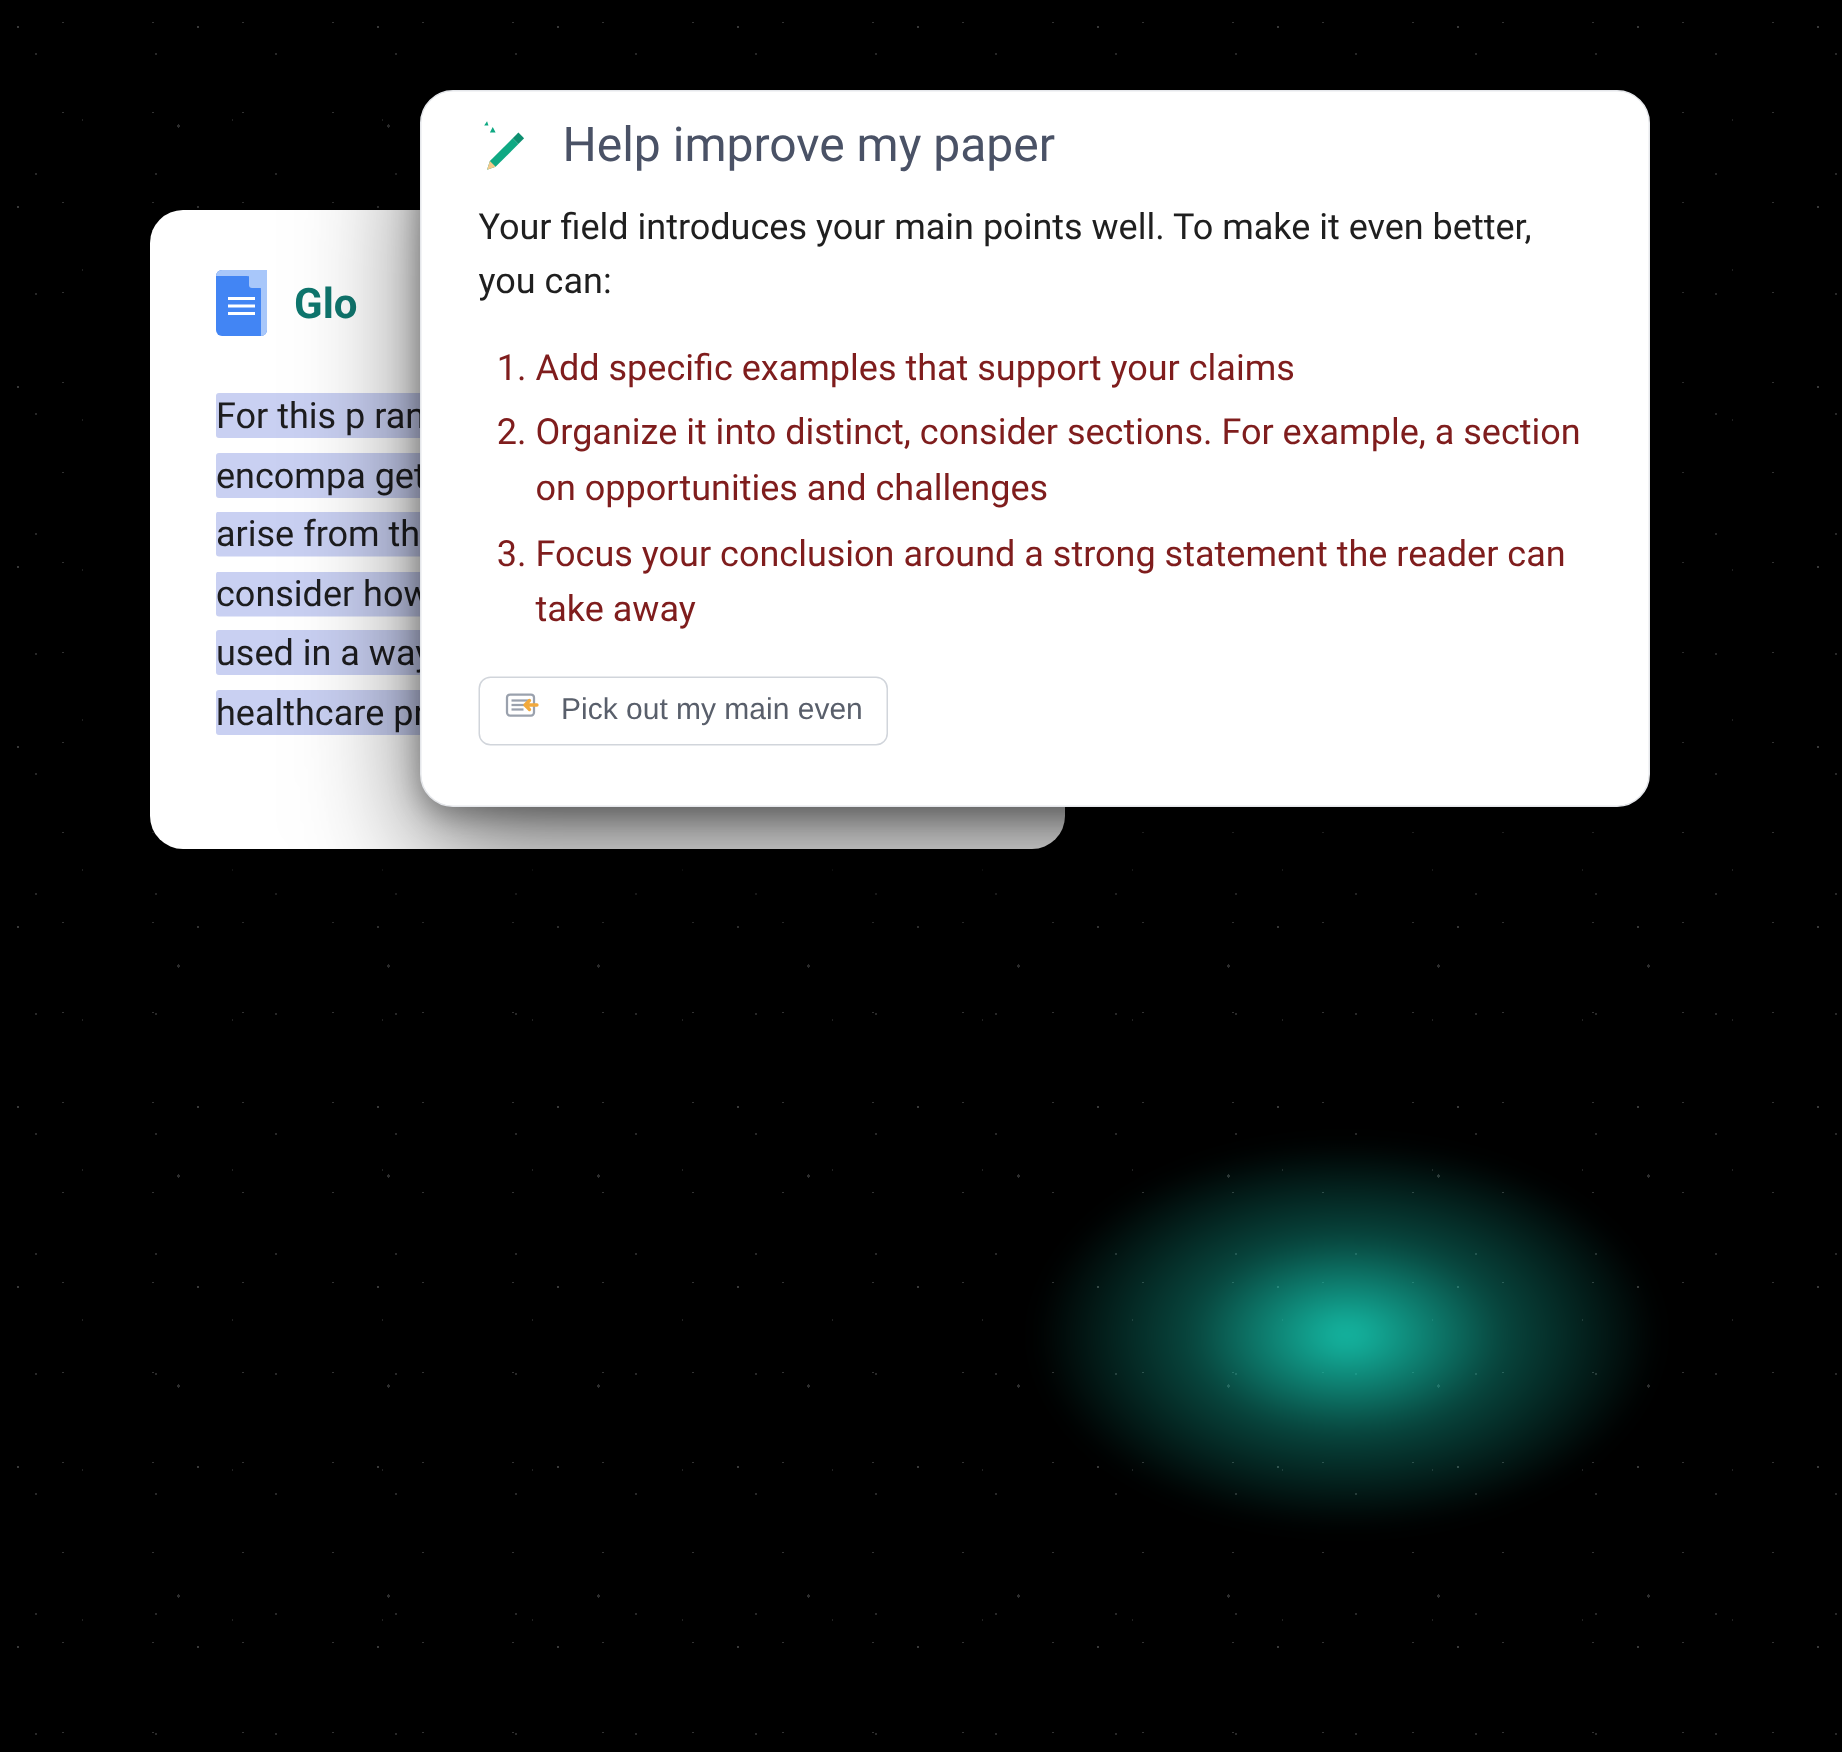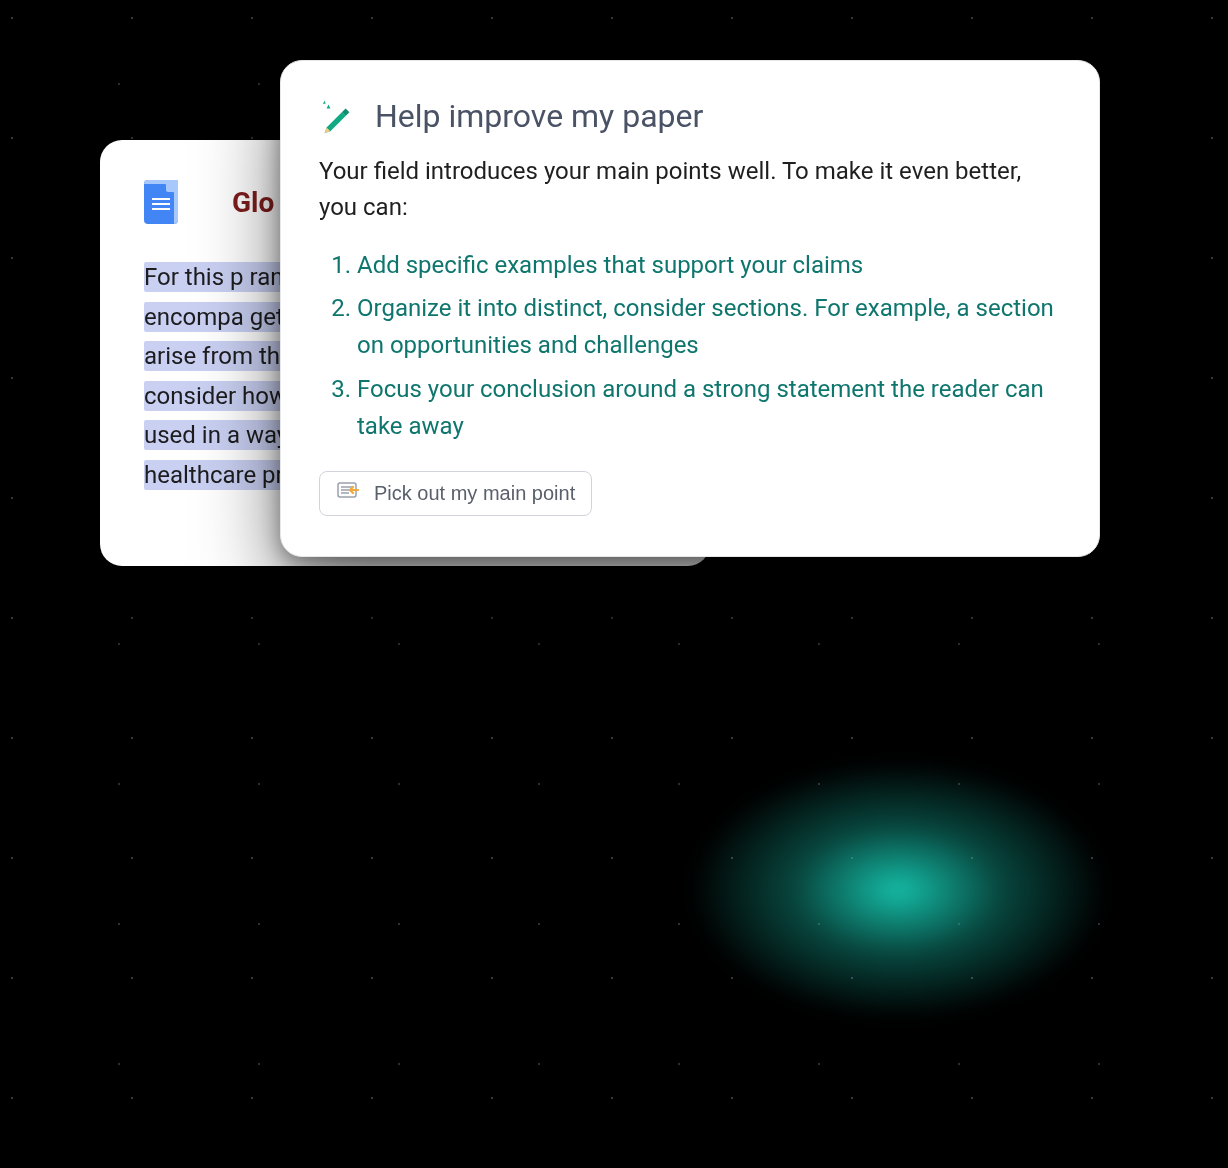--- a/index.html
+++ b/index.html
@@ -62,21 +62,21 @@
       border-bottom-left-radius: 2px;
     }
     .docs-icon::after {
       content: "";
       position: absolute;
       left: 8px; top: 18px;
       width: 18px; height: 2px;
       background: #fff;
       box-shadow: 0 5px 0 #fff, 0 10px 0 #fff;
     }
-    .doc-title { font-size: 28px; font-weight: 700; color: #7f1d1d; margin-left: 36px; }
+    .doc-title { font-size: 28px; font-weight: 700; color: #0f766e; }
     .doc-body {
       font-size: 24px;
       line-height: 1.65;
       color: #1d1d1f;
     }
     .hl {
       background: #c9d0f2;
       border-radius: 2px;
       -webkit-box-decoration-break: clone;
       box-decoration-break: clone;
@@ -103,33 +103,33 @@
 
     .assist-card {
       position: absolute;
       left: 280px;
       top: 60px;
       width: 820px;
       background: #fff;
       border-radius: 22px;
       border: 1px solid #e5e7eb;
       box-shadow: 0 30px 80px rgba(0,0,0,0.55), 0 6px 20px rgba(0,0,0,0.35);
-      padding: 36px 38px 40px 38px;
+      padding: 16px 38px 40px 38px;
     }
     .assist-header { display: flex; align-items: center; gap: 18px; margin-bottom: 18px; }
     .assist-title { font-size: 32px; font-weight: 400; color: #4a5266; }
     .pencil-icon { width: 38px; height: 38px; position: relative; }
     .pencil-icon svg { width: 38px; height: 38px; }
     .assist-intro {
       font-size: 24px; line-height: 1.5; color: #1f1f1f; margin-bottom: 22px;
     }
     .assist-list {
       list-style: decimal;
       padding-left: 38px;
-      font-size: 24px; line-height: 1.55; color: #0f766e;
+      font-size: 24px; line-height: 1.55; color: #7f1d1d;
       margin-bottom: 26px;
     }
     .assist-list li { margin-bottom: 6px; }
     .chip {
       display: inline-flex;
       align-items: center;
       gap: 12px;
       border: 1px solid #d1d5db;
       border-radius: 8px;
       background: #fff;
@@ -186,16 +186,16 @@
     <button class="chip">
       <span>
         <svg viewBox="0 0 26 22">
           <rect x="2" y="3" width="18" height="14" rx="2" fill="#fff" stroke="#9aa1ad" stroke-width="1.5"></rect>
           <line x1="5" y1="7" x2="17" y2="7" stroke="#9aa1ad" stroke-width="1.5"></line>
           <line x1="5" y1="10" x2="17" y2="10" stroke="#9aa1ad" stroke-width="1.5"></line>
           <line x1="5" y1="13" x2="13" y2="13" stroke="#9aa1ad" stroke-width="1.5"></line>
           <path d="M22 10 L14 10 L17 7 M14 10 L17 13" fill="none" stroke="#f2a93b" stroke-width="2.2" stroke-linecap="round" stroke-linejoin="round"></path>
         </svg>
       </span>
-      <span>Pick out my main point</span>
+      <span>Pick out my main even</span>
     </button>
   </div>
 </div>
 
 </body></html>

